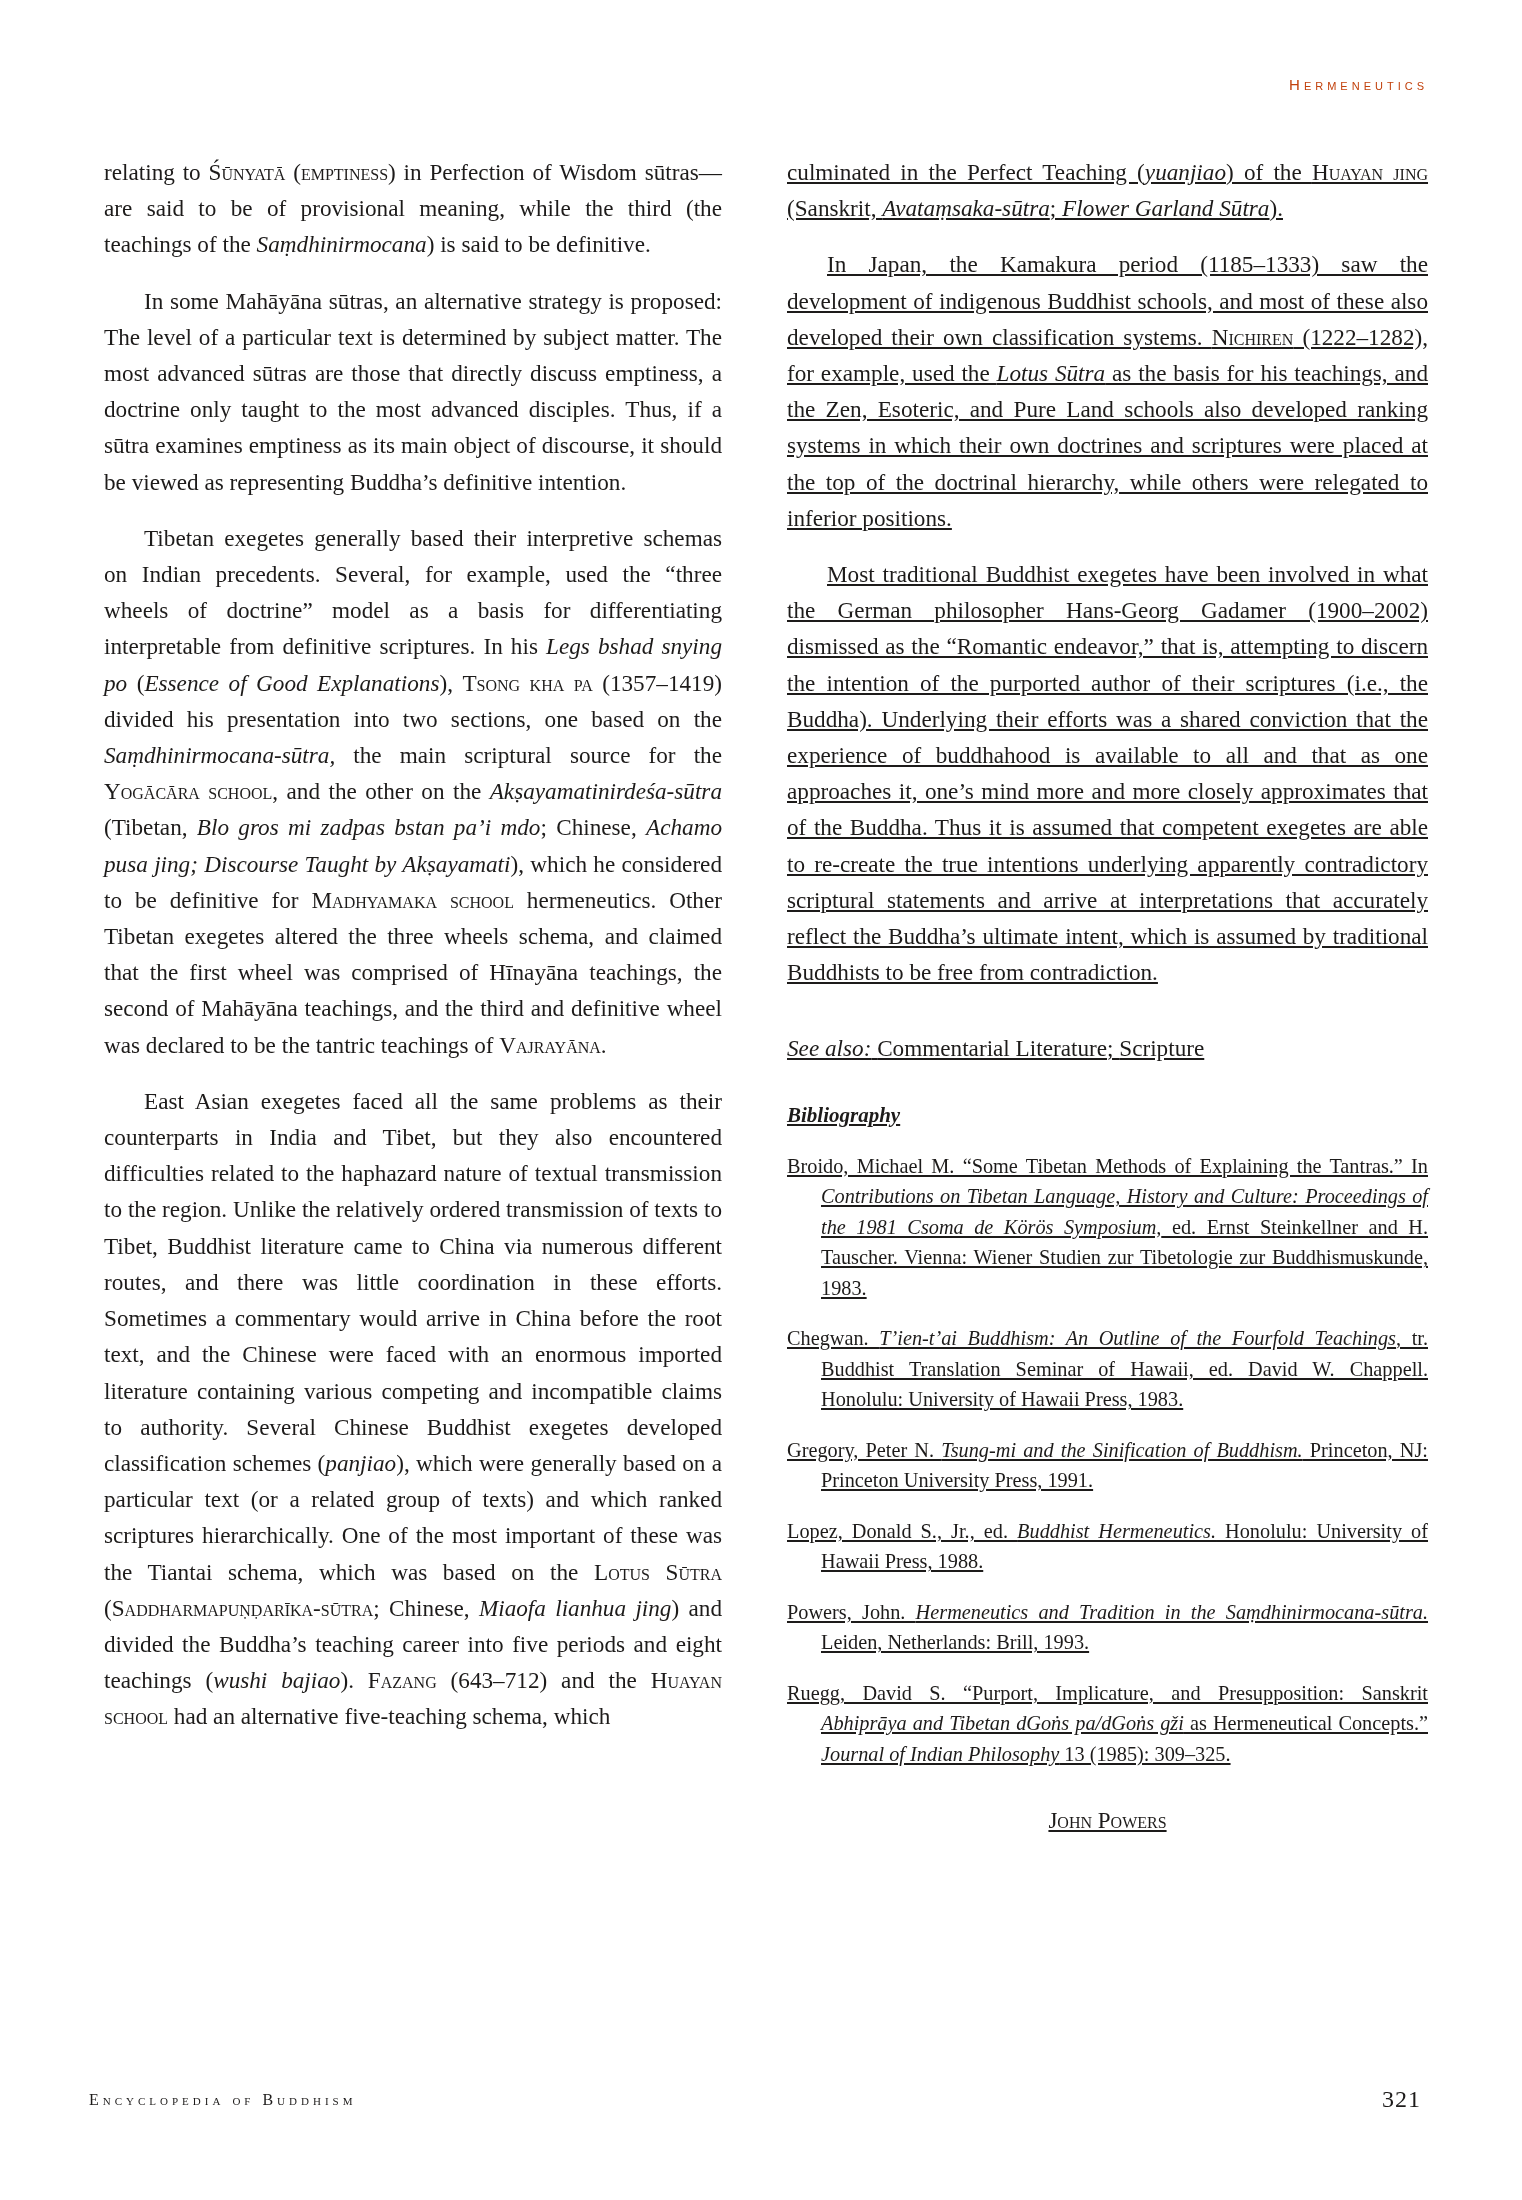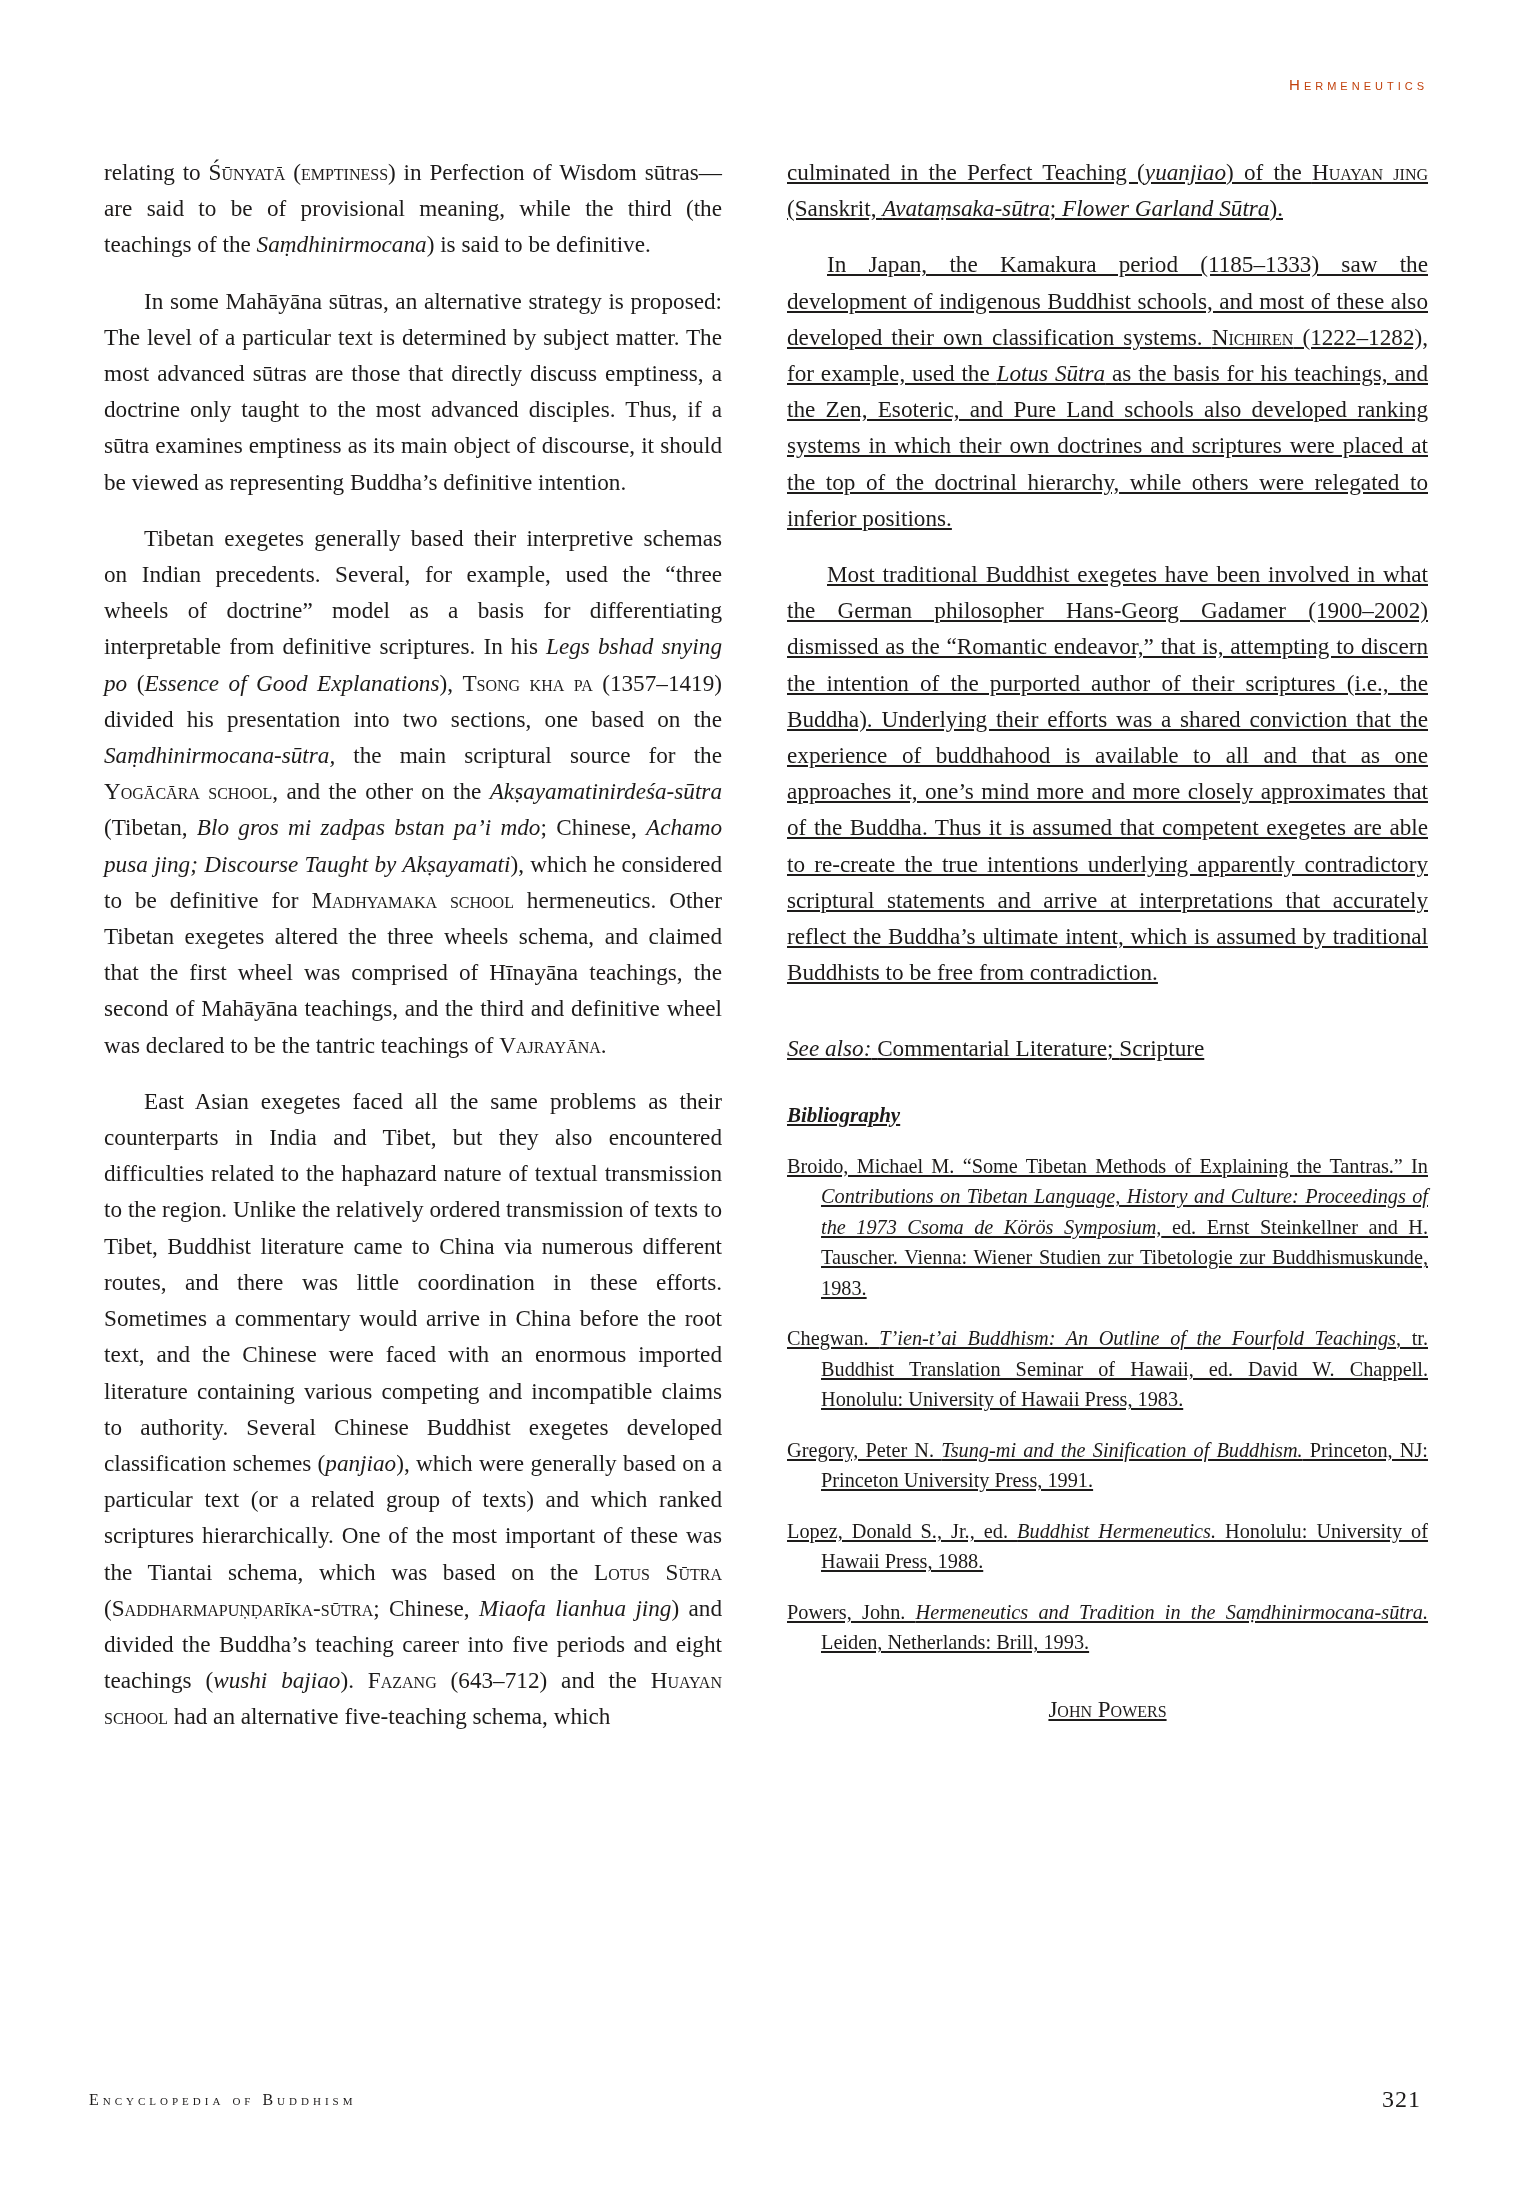--- a/index.html
+++ b/index.html
@@ -44,30 +44,31 @@
   <p><span>culminated in the Perfect Teaching (</span><i>yuanjiao</i><span>) of the </span><span class="sc">Huayan jing</span><span> (Sanskrit, </span><i>Avataṃsaka-sūtra</i><span>; </span><i>Flower Garland Sūtra</i><span>).</span></p>
 
   <p class="indent"><span>In Japan, the Kamakura period (1185–1333) saw the development of indigenous Buddhist schools, and most of these also developed their own classification systems. </span><span class="sc">Nichiren</span><span> (1222–1282), for example, used the </span><i>Lotus Sūtra</i><span> as the basis for his teachings, and the Zen, Esoteric, and Pure Land schools also developed ranking systems in which their own doctrines and scriptures were placed at the top of the doctrinal hierarchy, while others were relegated to inferior positions.</span></p>
 
   <p class="indent">Most traditional Buddhist exegetes have been involved in what the German philosopher Hans-Georg Gadamer (1900–2002) dismissed as the “Romantic endeavor,” that is, attempting to discern the intention of the purported author of their scriptures (i.e., the Buddha). Underlying their efforts was a shared conviction that the experience of buddhahood is available to all and that as one approaches it, one’s mind more and more closely approximates that of the Buddha. Thus it is assumed that competent exegetes are able to re-create the true intentions underlying apparently contradictory scriptural statements and arrive at interpretations that accurately reflect the Buddha’s ultimate intent, which is assumed by traditional Buddhists to be free from contradiction.</p>
 
   <p class="see-also"><i>See also:</i> <b>Commentarial Literature</b><span>; </span><b>Scripture</b></p>
 
   <p class="bib-head">Bibliography</p>
 
-  <p class="bib-entry"><span>Broido, Michael M. “Some Tibetan Methods of Explaining the Tantras.” In </span><i>Contributions on Tibetan Language, History and Culture: Proceedings of the 1973 Csoma de Körös Symposium,</i><span> ed. Ernst Steinkellner and H. Tauscher. Vienna: Wiener Studien zur Tibetologie zur Buddhismuskunde, 1983.</span></p>
+  <p class="bib-entry"><span>Broido, Michael M. “Some Tibetan Methods of Explaining the Tantras.” In </span><i>Contributions on Tibetan Language, History and Culture: Proceedings of the 1981 Csoma de Körös Symposium,</i><span> ed. Ernst Steinkellner and H. Tauscher. Vienna: Wiener Studien zur Tibetologie zur Buddhismuskunde, 1983.</span></p>
 
   <p class="bib-entry"><span>Chegwan. </span><i>T’ien-t’ai Buddhism: An Outline of the Fourfold Teachings</i><span>, tr. Buddhist Translation Seminar of Hawaii, ed. David W. Chappell. Honolulu: University of Hawaii Press, 1983.</span></p>
 
   <p class="bib-entry"><span>Gregory, Peter N. </span><i>Tsung-mi and the Sinification of Buddhism.</i><span> Princeton, NJ: Princeton University Press, 1991.</span></p>
 
   <p class="bib-entry"><span>Lopez, Donald S., Jr., ed. </span><i>Buddhist Hermeneutics.</i><span> Honolulu: University of Hawaii Press, 1988.</span></p>
 
   <p class="bib-entry"><span>Powers, John. </span><i>Hermeneutics and Tradition in the Saṃdhinirmocana-sūtra.</i><span> Leiden, Netherlands: Brill, 1993.</span></p>
 
+  <p class="bib-entry"><span>Ruegg, David S. “Purport, Implicature, and Presupposition: Sanskrit </span><i>Abhiprāya and Tibetan dGoṅs pa/dGoṅs gži</i><span> as Hermeneutical Concepts.” </span><i>Journal of Indian Philosophy</i><span> 13 (1985): 309–325.</span></p>
 
   <p class="signature">John Powers</p>
 </div>
 
 <div class="footer">
   <span>Encyclopedia of Buddhism</span>
   <span class="page-num">321</span>
 </div>
 
 </body></html>

